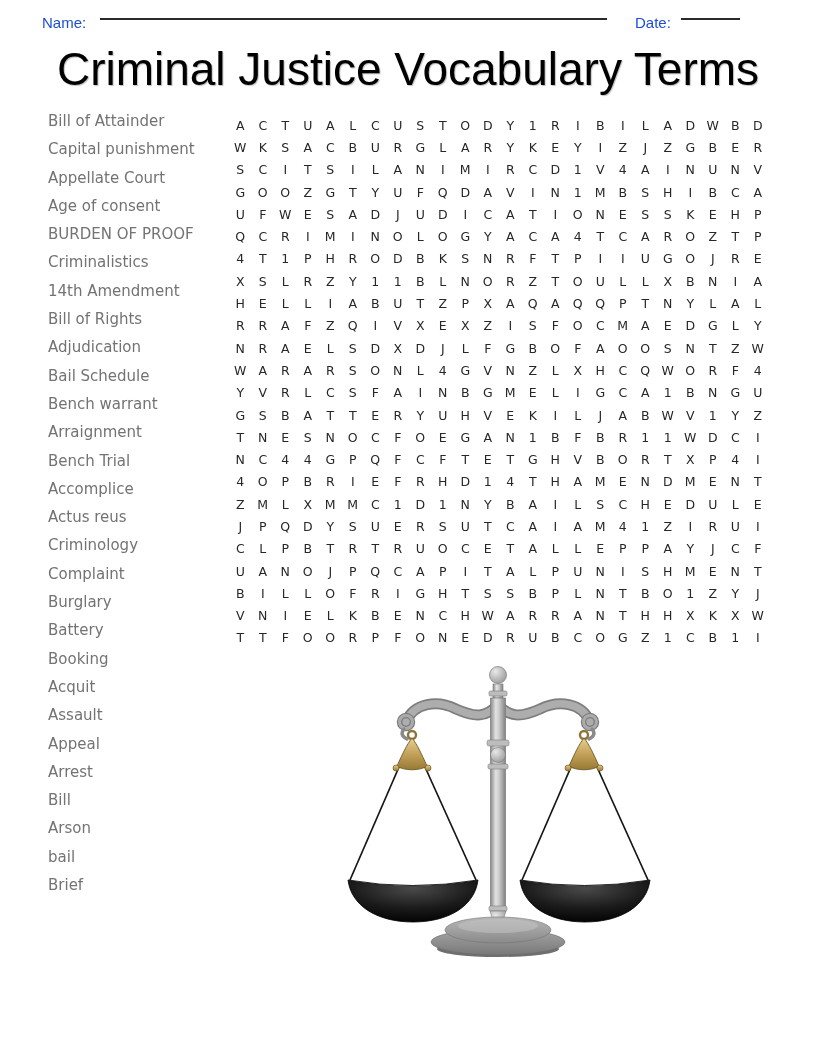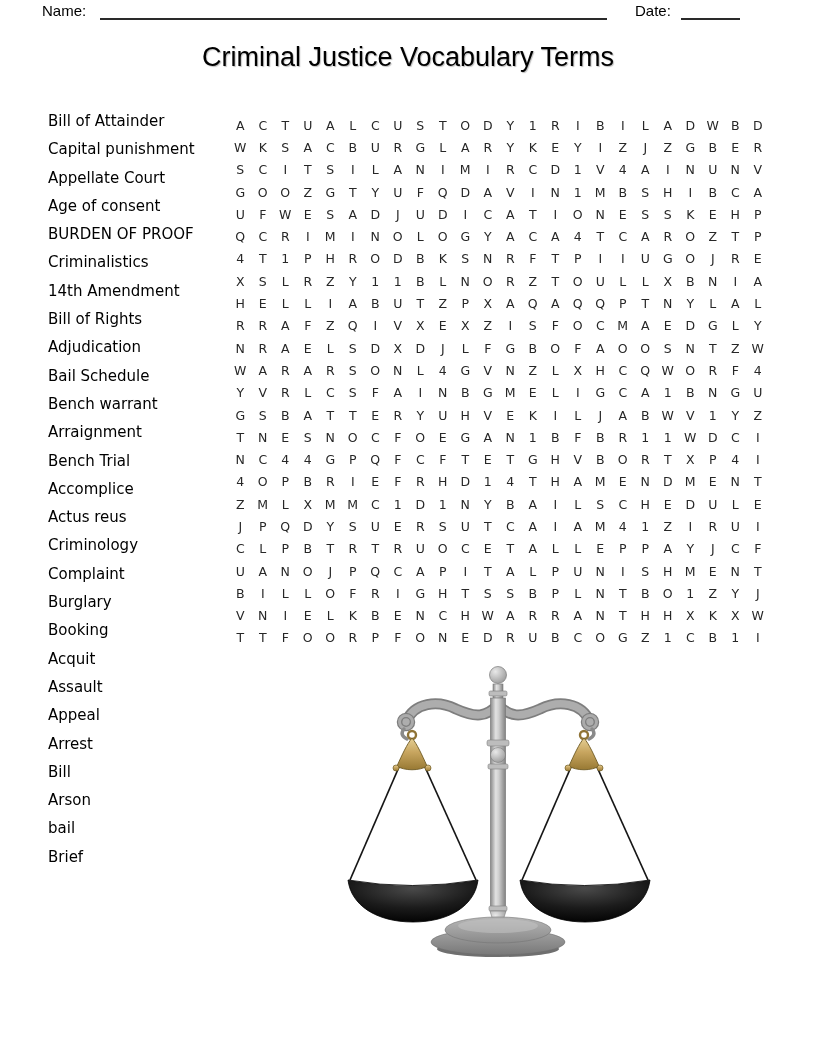--- a/index.html
+++ b/index.html
@@ -1,37 +1,37 @@
 <!DOCTYPE html>
 <html><head>
 <meta charset="utf-8">
 <style>
   html,body{margin:0;padding:0;}
   body{
     width:816px;height:1056px;background:#ffffff;position:relative;
     font-family:"Liberation Sans",sans-serif;color:#000;overflow:hidden;
   }
   
-  .hdr-label{position:absolute;font-size:15px;color:#000000;top:2px;}
+  .hdr-label{position:absolute;font-size:15px;color:#1d4ed8;top:14px;}
   #name-label{left:42px;}
   #date-label{left:625px;margin-left:10px;}
   .fill-line{position:absolute;top:2px;height:16px;border-bottom:2px solid #2a2a2a;}
   #name-line{left:100px;width:507px;}
   #date-line{left:681px;width:59px;}
   
   #page-title{
     position:absolute;top:42px;left:0;width:816px;margin:0;text-align:center;
-    font-size:27px;font-weight:400;letter-spacing:0px;color:#000;
+    font-size:46px;font-weight:400;letter-spacing:0px;color:#000;
     text-shadow:1px 1px 1px rgba(110,110,110,0.45);
     font-family:"Liberation Sans",sans-serif;
   }
   
   #word-list{
     position:absolute;left:48px;top:107px;width:185px;
-    font-family:"DejaVu Sans",sans-serif;font-size:15px;line-height:28.3px;color:#000000;
+    font-family:"DejaVu Sans",sans-serif;font-size:15px;line-height:28.3px;color:#737373;
   }
   .word-item{white-space:nowrap;}
   
   #puzzle-grid{
     position:absolute;left:229px;top:114px;
     display:grid;grid-template-columns:repeat(24,22.5px);grid-auto-rows:22.3px;
     font-family:"DejaVu Sans",sans-serif;font-size:12.5px;color:#272727;
   }
   .grid-cell{display:flex;align-items:center;justify-content:center;}
   
@@ -59,20 +59,21 @@
     <div class="word-item">Adjudication</div>
     <div class="word-item">Bail Schedule</div>
     <div class="word-item">Bench warrant</div>
     <div class="word-item">Arraignment</div>
     <div class="word-item">Bench Trial</div>
     <div class="word-item">Accomplice</div>
     <div class="word-item">Actus reus</div>
     <div class="word-item">Criminology</div>
     <div class="word-item">Complaint</div>
     <div class="word-item">Burglary</div>
+    <div class="word-item">Battery</div>
     <div class="word-item">Booking</div>
     <div class="word-item">Acquit</div>
     <div class="word-item">Assault</div>
     <div class="word-item">Appeal</div>
     <div class="word-item">Arrest</div>
     <div class="word-item">Bill</div>
     <div class="word-item">Arson</div>
     <div class="word-item">bail</div>
     <div class="word-item">Brief</div>
   </div>

